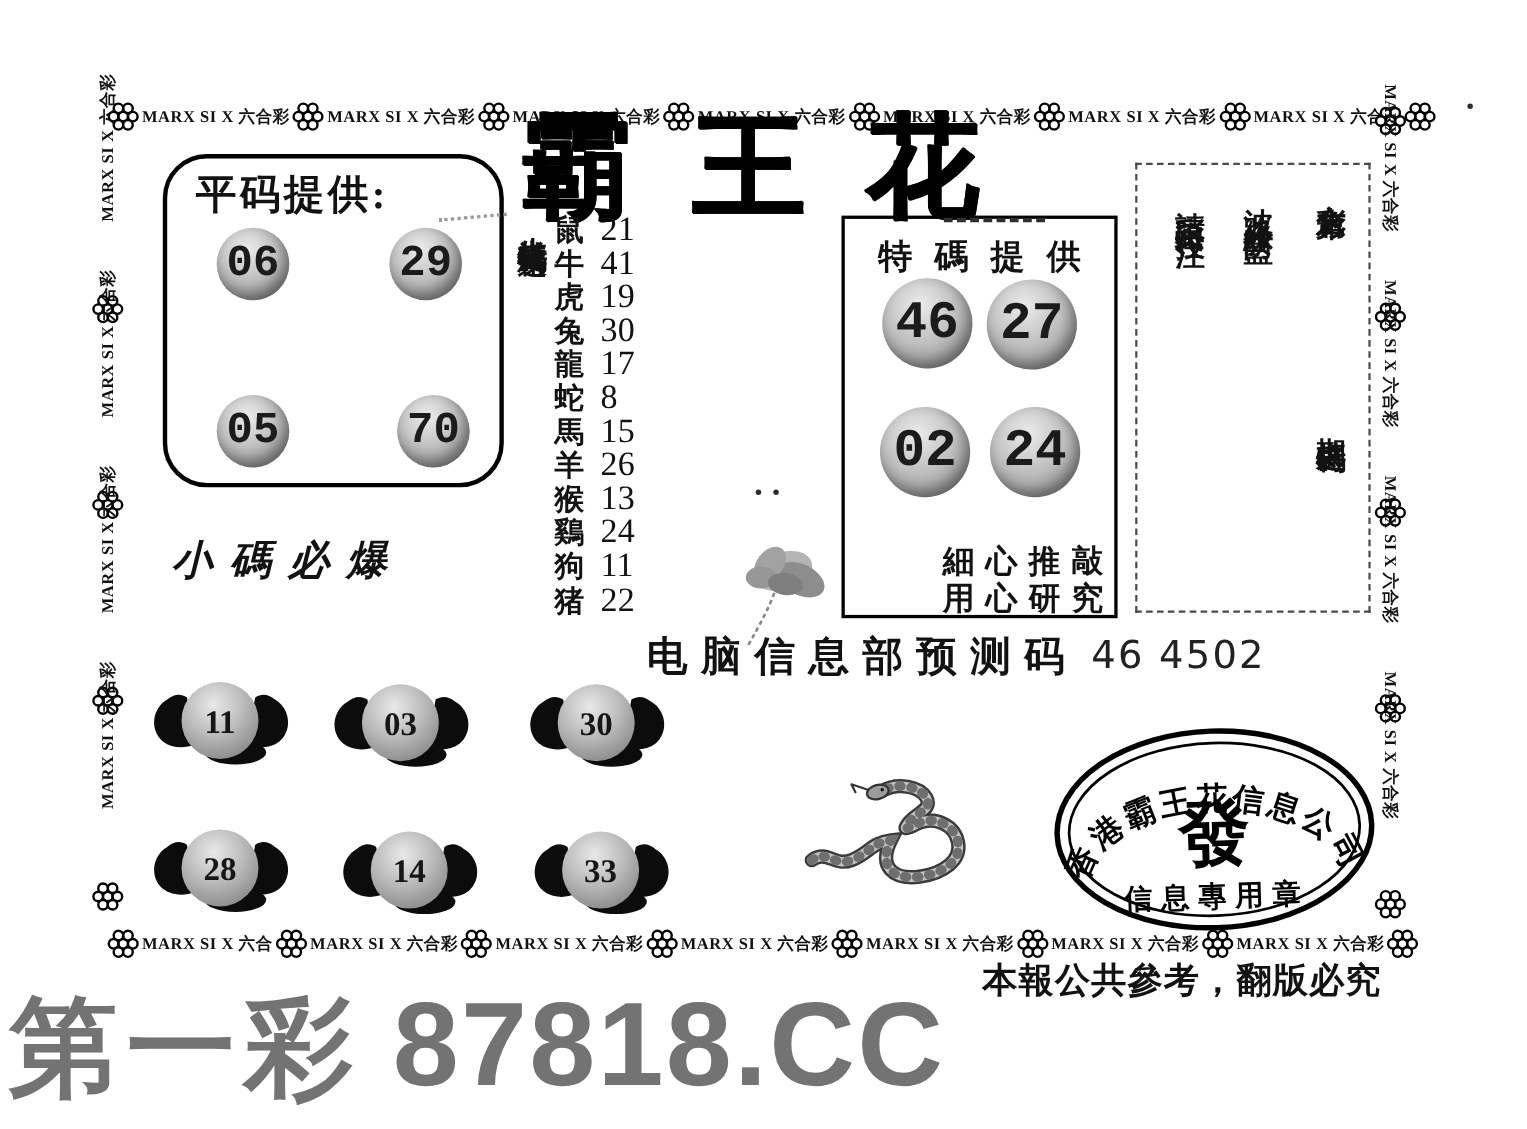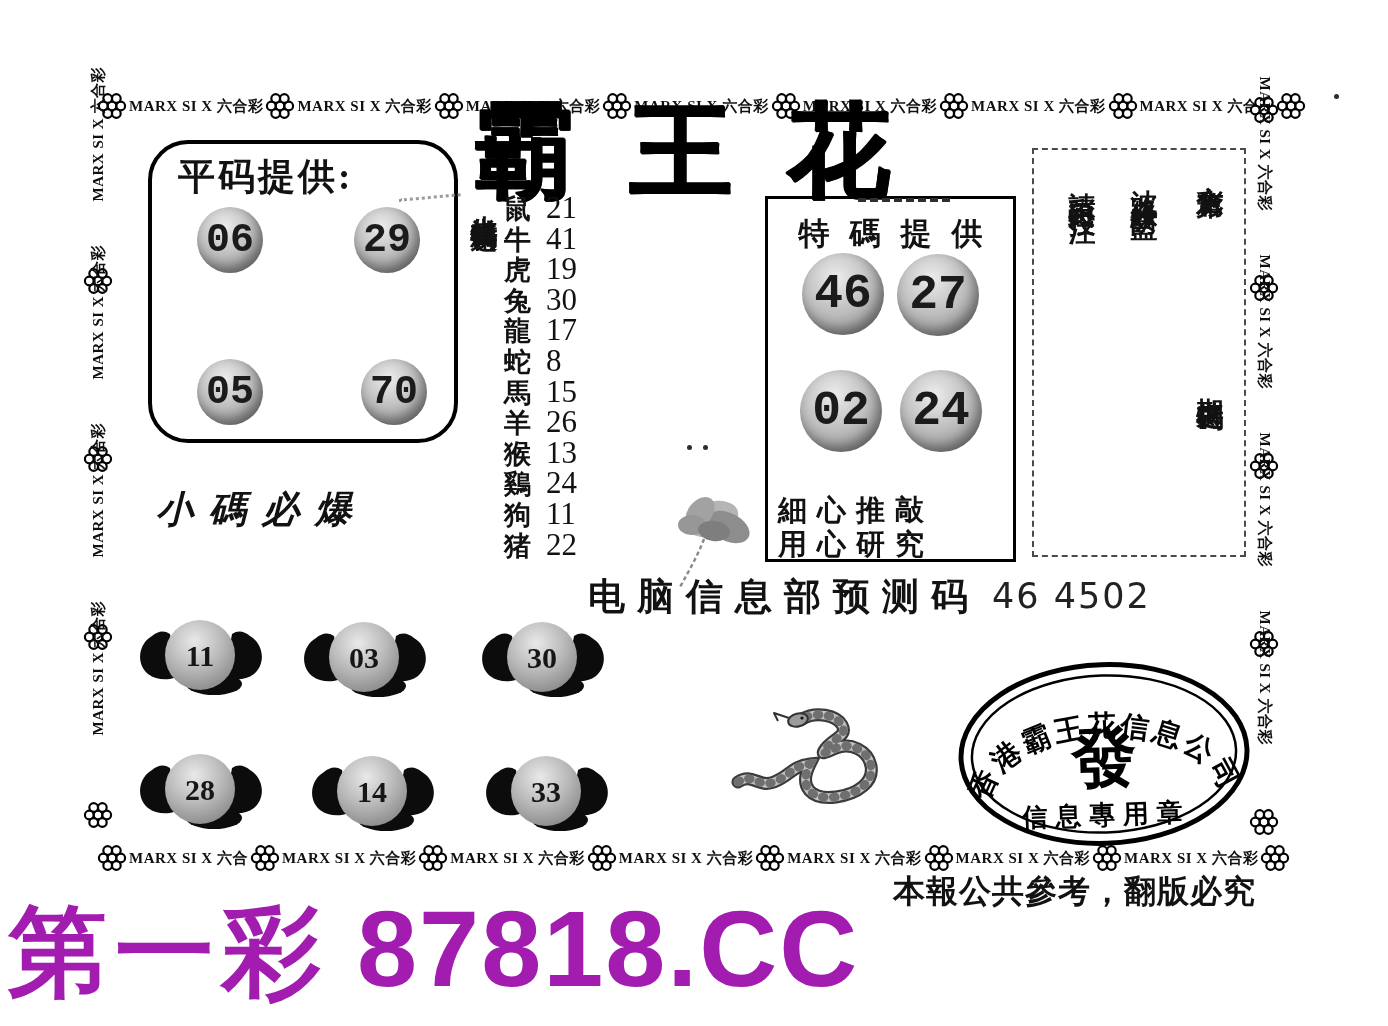--- a/index.html
+++ b/index.html
@@ -21,21 +21,21 @@
               letter-spacing:56px;white-space:nowrap;color:#000000;
               text-shadow:0 0 1px #000,1px 0 #000,-1px 0 #000,0 1px #000,0 -1px #000,1px 1px #000,-1px -1px #000;}
 
   
   .pingma-box{position:absolute;left:148px;top:140px;width:302px;height:295px;
               border:4px solid #000;border-radius:40px;}
   .pingma-title{position:absolute;left:26px;top:8px;font-size:37px;font-weight:bold;letter-spacing:3px;}
   .tema-box{position:absolute;left:765px;top:196px;width:245px;height:360px;border:3.5px solid #000;}
   .tema-title{position:absolute;top:14px;left:0;width:100%;text-align:center;font-size:31px;
               font-weight:bold;letter-spacing:20px;text-indent:20px;}
-  .tema-foot{position:absolute;left:0;width:100%;text-align:left;font-size:29px;font-weight:bold;letter-spacing:10px;text-indent:10px;}
+  .tema-foot{position:absolute;left:0;width:100%;text-align:right;font-size:29px;font-weight:bold;letter-spacing:10px;text-indent:10px;}
   .notice-box{position:absolute;left:1032px;top:148px;width:210px;height:405px;border:2px dashed #4a4a4a;}
   .vtext{position:absolute;writing-mode:vertical-rl;text-orientation:upright;
          font-weight:bold;font-size:27px;letter-spacing:6px;white-space:nowrap;}
 
   
   .ball{position:absolute;border-radius:50%;
         background:radial-gradient(circle at 42% 30%, #ececec 0%, #bdbdbd 48%, #848484 100%);
         box-shadow:inset -4px -6px 12px rgba(0,0,0,.38);
         display:flex;align-items:center;justify-content:center;
         font-family:"Liberation Mono","DejaVu Sans Mono",monospace;font-weight:bold;color:#1b1b1b;}
@@ -370,21 +370,21 @@
     <path id="stampArc" d="M 34,152 A 117,66 0 1 1 266,152" fill="none"></path>
     <text font-size="29" letter-spacing="3">
       <textPath href="#stampArc" startOffset="50%" text-anchor="middle">香港霸王花信息公司</textPath>
     </text>
     <text x="150" y="122" font-size="66" text-anchor="middle">發</text>
     <text x="150" y="166" font-size="26" letter-spacing="8" text-anchor="middle">信息專用章</text>
   </svg>
 
   <div class="footer-notice">本報公共參考，翻版必究</div>
 
-  <div class="watermark" style="color:#a21caf;">
+  <div class="watermark" style="color:#737373;">
     <span class="wm-brand">第一彩</span>
     <span class="wm-site">87818.CC</span>
   </div>
 
   <div class="artifact a-dashes"></div>
   <div class="artifact a-scribble"></div>
   <div class="artifact a-dot" style="left:687px;top:445px;"></div>
   <div class="artifact a-dot" style="left:703px;top:445px;"></div>
   <div class="artifact a-dot" style="left:1334px;top:94px;"></div>
 

